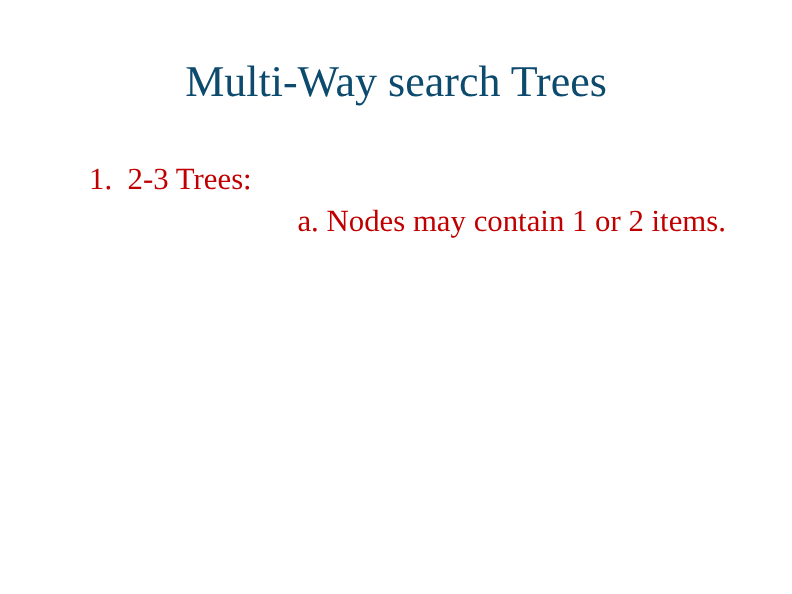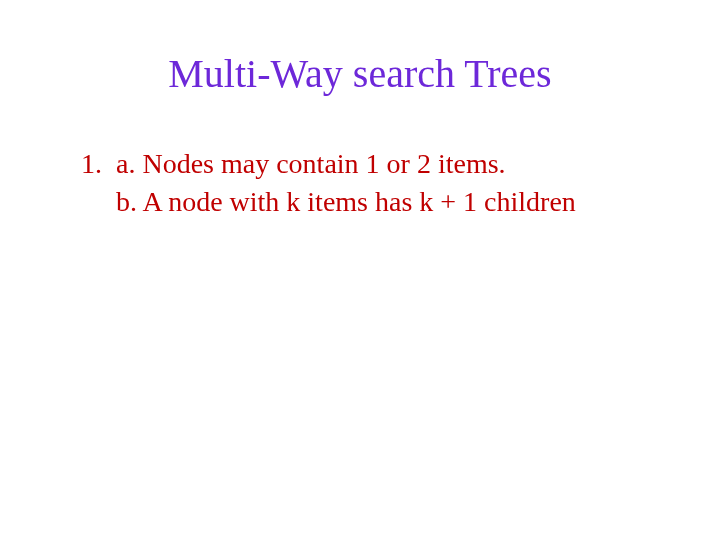--- a/index.html
+++ b/index.html
@@ -15,21 +15,21 @@
       overflow: hidden;
     }
     .slide {
       width: 100%;
       height: 100%;
       padding: 50px 60px 0 60px;
     }
     .title {
       text-align: center;
       font-size: 40px;
-      color: #6d28d9;
+      color: #0c4a6e;
       font-weight: normal;
       margin-bottom: 48px;
     }
     .list-container {
       color: #c00000;
       font-size: 28px;
       line-height: 1.35;
     }
     .list-item {
       display: flex;
@@ -42,29 +42,30 @@
       flex-shrink: 0;
     }
     .list-body {
       flex: 1;
     }
     .list-heading {
       margin-bottom: 0;
     }
     .sub {
       padding-left: 0;
+      text-align: right;
     }
   </style>
 </head>
 <body>
 
 <div class="slide">
   <h1 class="title">Multi-Way search Trees</h1>
   <div class="list-container">
     <div class="list-item">
       <div class="list-number">1.</div>
       <div class="list-body">
+        <div class="list-heading">2-3 Trees:</div>
         <div class="sub">a. Nodes may contain 1 or 2 items.</div>
-        <div class="sub">b. A node with k items has k + 1 children</div>
       </div>
     </div>
   </div>
 </div>
 
 </body></html>

